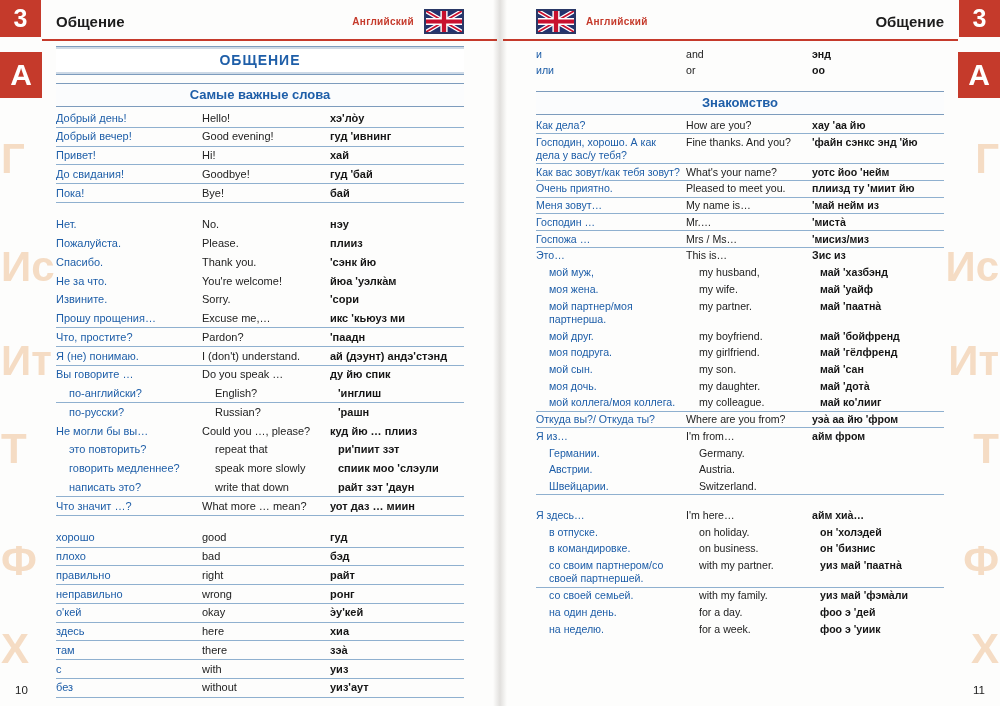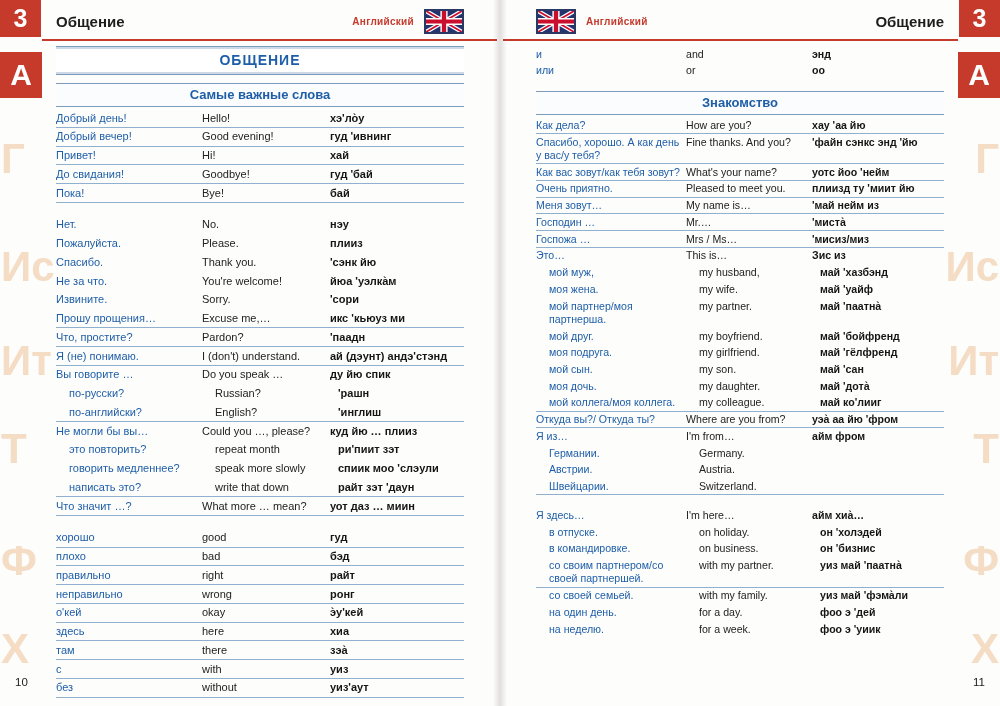--- a/index.html
+++ b/index.html
@@ -66,21 +66,21 @@
   .ind .ru,.ind .en{padding-left:13px}
   .ind .tr{padding-left:8px}
 
   .right .row{padding:1.5px 0 1px;font-size:10.6px}
   .right .ru{width:150px}
   .right .en{width:126px}
 
   .gap{height:12px}
   .left .gap{height:13px}
 
-  .folio{position:absolute;bottom:18px;font-size:11.5px;color:#222}
+  .folio{position:absolute;bottom:10px;font-size:11.5px;color:#222}
   .left .folio{left:15px}
   .right .folio{right:15px}
 </style>
 </head>
 <body>
 
 <div class="spread">
 
   <div class="page left">
     <div class="corner">3</div>
@@ -176,38 +176,38 @@
         <div class="row ul">
           <div class="ru">Я (не) понимаю.</div>
           <div class="en">I (don't) understand.</div>
           <div class="tr">ай (дэунт) андэ'стэнд</div>
         </div>
         <div class="row">
           <div class="ru">Вы говорите …</div>
           <div class="en">Do you speak …</div>
           <div class="tr">ду йю спик</div>
         </div>
-        <div class="row ind">
-          <div class="ru">по-русски?</div>
-          <div class="en">Russian?</div>
-          <div class="tr">'рашн</div>
-        </div>
         <div class="row ind ul">
           <div class="ru">по-английски?</div>
           <div class="en">English?</div>
           <div class="tr">'инглиш</div>
         </div>
+        <div class="row ind">
+          <div class="ru">по-русски?</div>
+          <div class="en">Russian?</div>
+          <div class="tr">'рашн</div>
+        </div>
         <div class="row">
           <div class="ru">Не могли бы вы…</div>
           <div class="en">Could you …, please?</div>
           <div class="tr">куд йю … плииз</div>
         </div>
         <div class="row ind">
           <div class="ru">это повторить?</div>
-          <div class="en">repeat month</div>
+          <div class="en">repeat that</div>
           <div class="tr">ри'пиит зэт</div>
         </div>
         <div class="row ind">
           <div class="ru">говорить медленнее?</div>
           <div class="en">speak more slowly</div>
           <div class="tr">спиик моо 'слэули</div>
         </div>
         <div class="row ind ul">
           <div class="ru">написать это?</div>
           <div class="en">write that down</div>
@@ -307,21 +307,21 @@
           <div class="tr">оо</div>
         </div>
         <div class="gap"></div>
         <div class="section">Знакомство</div>
         <div class="row ul">
           <div class="ru">Как дела?</div>
           <div class="en">How are you?</div>
           <div class="tr">хау 'аа йю</div>
         </div>
         <div class="row ul">
-          <div class="ru">Спасибо, хорошо. А как день у вас/у тебя?</div>
+          <div class="ru">Господин, хорошо. А как дела у вас/у тебя?</div>
           <div class="en">Fine thanks. And you?</div>
           <div class="tr">'файн сэнкс энд 'йю</div>
         </div>
         <div class="row ul">
           <div class="ru">Как вас зовут/как тебя зовут?</div>
           <div class="en">What's your name?</div>
           <div class="tr">уотс йоо 'нейм</div>
         </div>
         <div class="row ul">
           <div class="ru">Очень приятно.</div>

